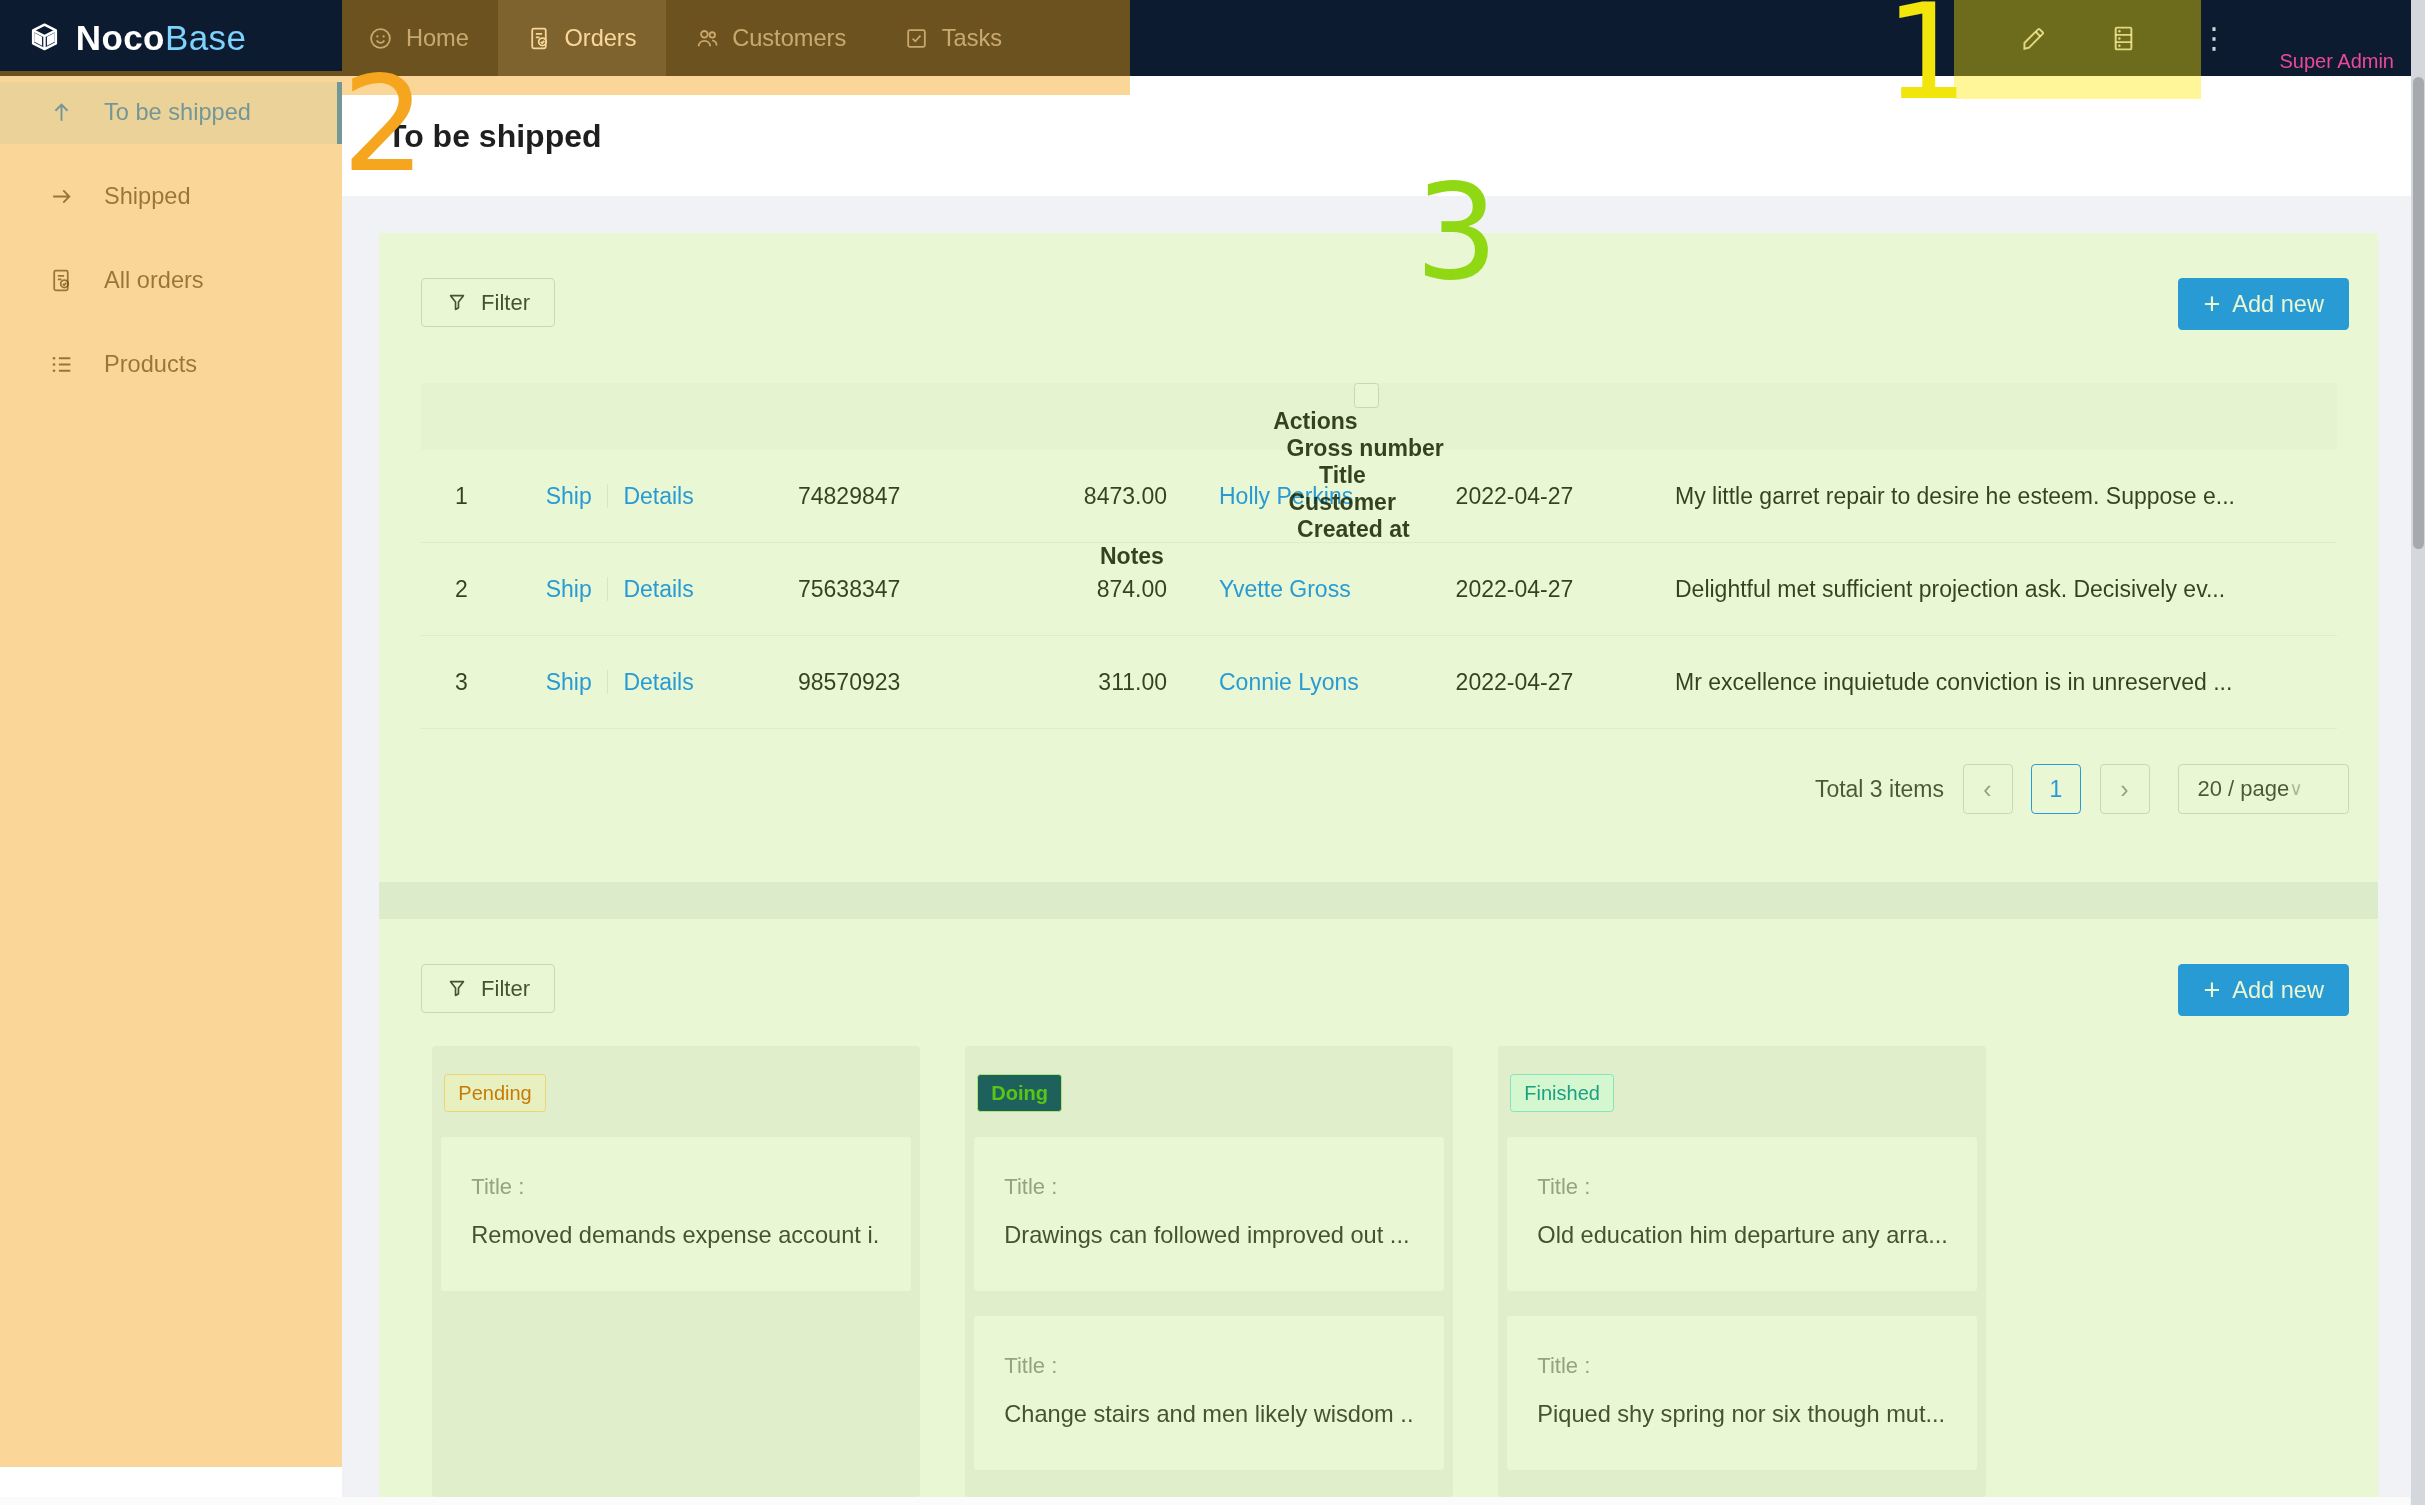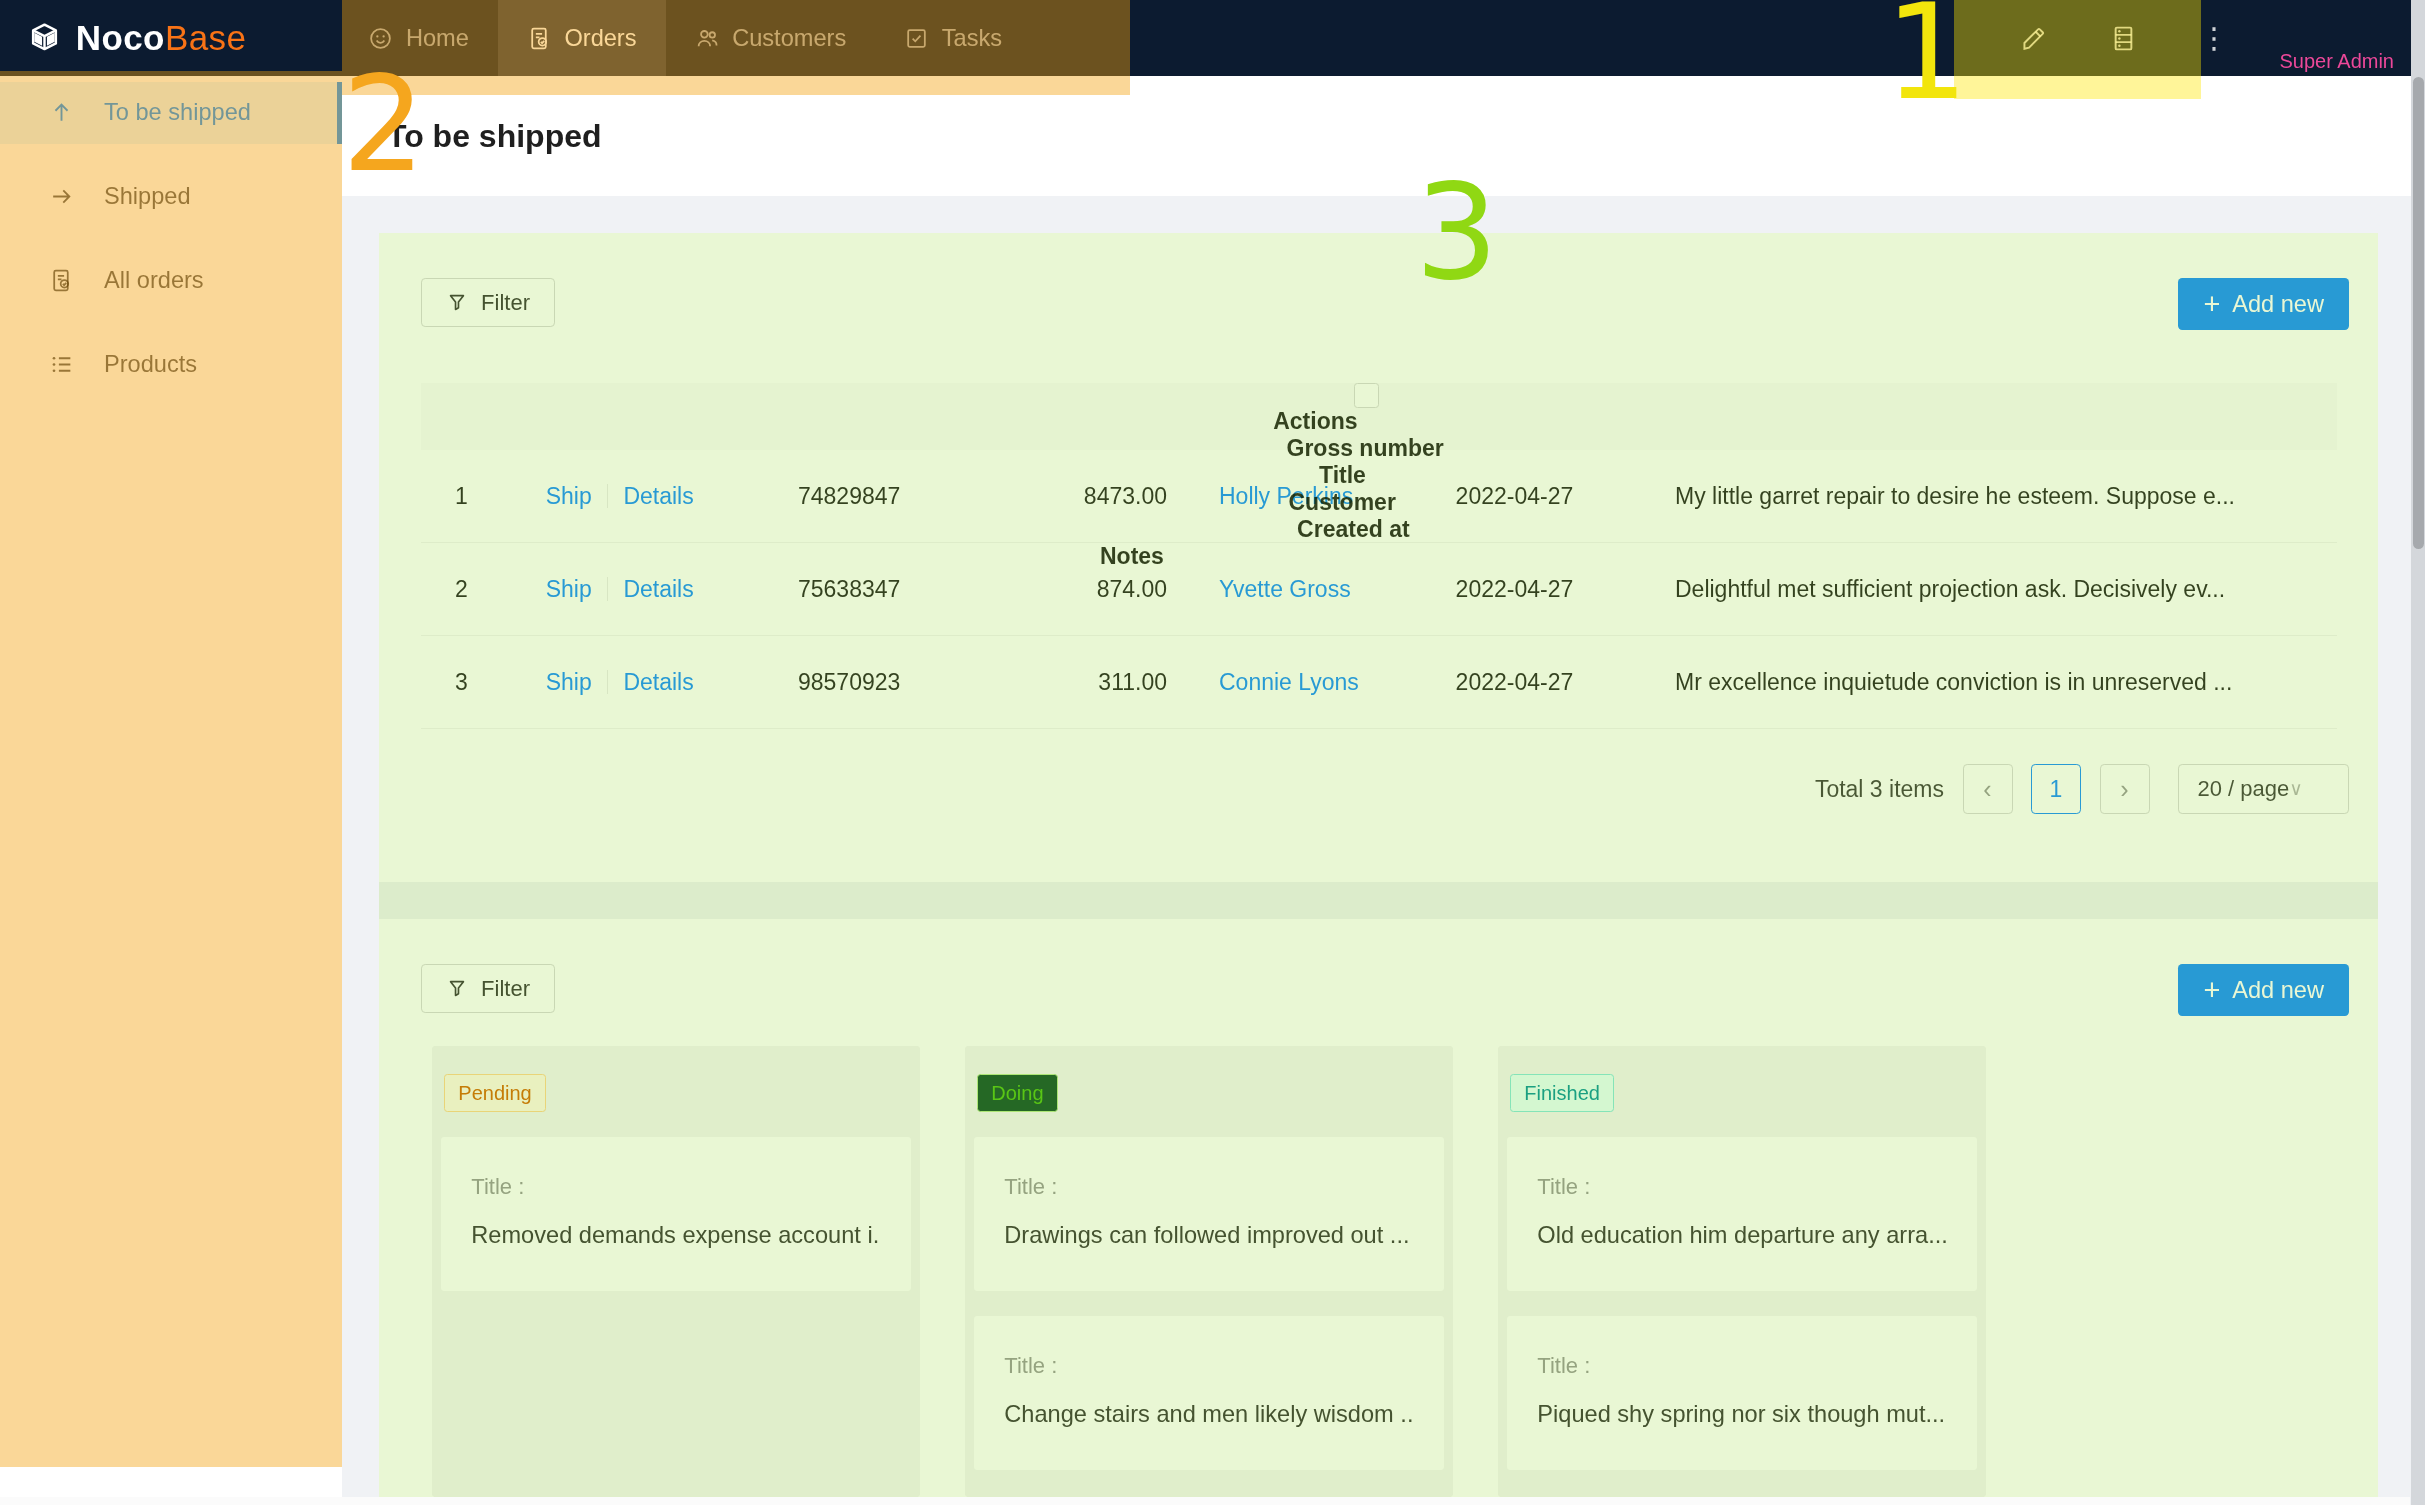--- a/index.html
+++ b/index.html
@@ -5,21 +5,21 @@
   * { margin:0; padding:0; box-sizing:border-box; }
   html,body { background:#e8e8e8; }
   body { font-family:"Liberation Sans", sans-serif; }
   .app { position:relative; width:2426px; height:1505px; background:#f0f2f5; overflow:hidden; color:rgba(0,0,0,.85); font-size:22px; }
 
   
   .topnav { position:absolute; left:0; top:0; width:2426px; height:76px; background:#0c1b30; display:flex; align-items:center; z-index:5; }
   .brand { display:flex; align-items:center; margin-left:25px; gap:11.8px; }
   .brand-text { font-size:35px; letter-spacing:0.4px; }
   .brand-bold { color:#ffffff; font-weight:bold; }
-  .brand-light { color:#f97316; font-weight:300; }
+  .brand-light { color:#7dd3fc; font-weight:300; }
   .navmenu { display:flex; height:76px; margin-left:93px; }
   .nav-item { display:flex; align-items:center; gap:12.6px; padding:0 29px; height:76px; color:rgba(255,255,255,.65); font-size:23.6px; cursor:pointer; }
   .nav-item.active { background:rgba(255,255,255,.13); color:#ffffff; }
   .nav-item svg { stroke:currentColor; }
   .nav-right { margin-left:auto; display:flex; align-items:center; }
   .nav-icon { color:rgba(255,255,255,.8); margin-right:61px; display:flex; align-items:center; cursor:pointer; }
   .nav-icon svg { stroke:currentColor; }
   .more-dots { font-size:29px; letter-spacing:0; line-height:1; margin-right:51px; color:rgba(255,255,255,.8); cursor:pointer; }
   .nav-user { color:#ec4899; font-size:20px; margin-right:32px; cursor:pointer;margin-top:46px; }
 
@@ -69,21 +69,21 @@
   .pg-btn { min-width:50px; height:50px; border:1.7px solid #d9d9d9; border-radius:4.2px; background:#fff; display:flex; align-items:center; justify-content:center; color:rgba(0,0,0,.4); font-size:25px; cursor:pointer; }
   .pg-btn.current { border-color:#1890ff; color:#1890ff; font-size:23px; }
   .pg-size { margin-left:10px; width:171px; height:50px; border:1.7px solid #d9d9d9; border-radius:4.2px; background:#fff; display:flex; align-items:center; justify-content:flex-start; padding:0 18.5px; color:rgba(0,0,0,.75); font-size:22px; cursor:pointer; }
   .pg-caret { color:rgba(0,0,0,.3); font-size:18.5px; }
 
   
   .kanban { position:absolute; left:53px; top:127px; display:flex; gap:45px; }
   .kcol { width:488px; height:451px; background:#f4f4f4; border-radius:3.4px; }
   .ktag { display:inline-block; margin:28px 0 0 11.8px; font-size:20px; line-height:1; padding:7.6px 13.5px 8.4px; border-radius:3.4px; border:1.7px solid; background:#fff; }
   .tag-orange { color:#d46b08; background:#fff7e6; border-color:#ffd591; }
-  .tag-green  { color:#52c41a; background:#14532d; border-color:#b7eb8f; }
+  .tag-green  { color:#52c41a; background:#0c4a6e; border-color:#b7eb8f;font-weight:bold; }
   .tag-cyan   { color:#08979c; background:#e6fffb; border-color:#87e8de; }
   .kcard { margin:25px 9.3px 20px; background:#fff; border-radius:3.4px; padding:37px 30px 42px; cursor:pointer; }
   .kcard-label { color:#9b9b9b; font-size:22px; }
   .kcard-title { color:#3a3a3a; font-size:23.6px; margin-top:22px; white-space:nowrap; overflow:hidden; }
 
   
   .bottom-strip { position:absolute; left:0; bottom:0; width:2410px; height:8.4px; background:#fbfbfb; z-index:20; }
   .scrollbar { position:absolute; right:0; top:0; width:15px; height:1505px; background:#d4d7db; z-index:30; }
   .scroll-thumb { position:absolute; left:1.7px; top:77px; width:11.8px; height:472px; background:#a6a9ad; border-radius:6.7px; }
 

